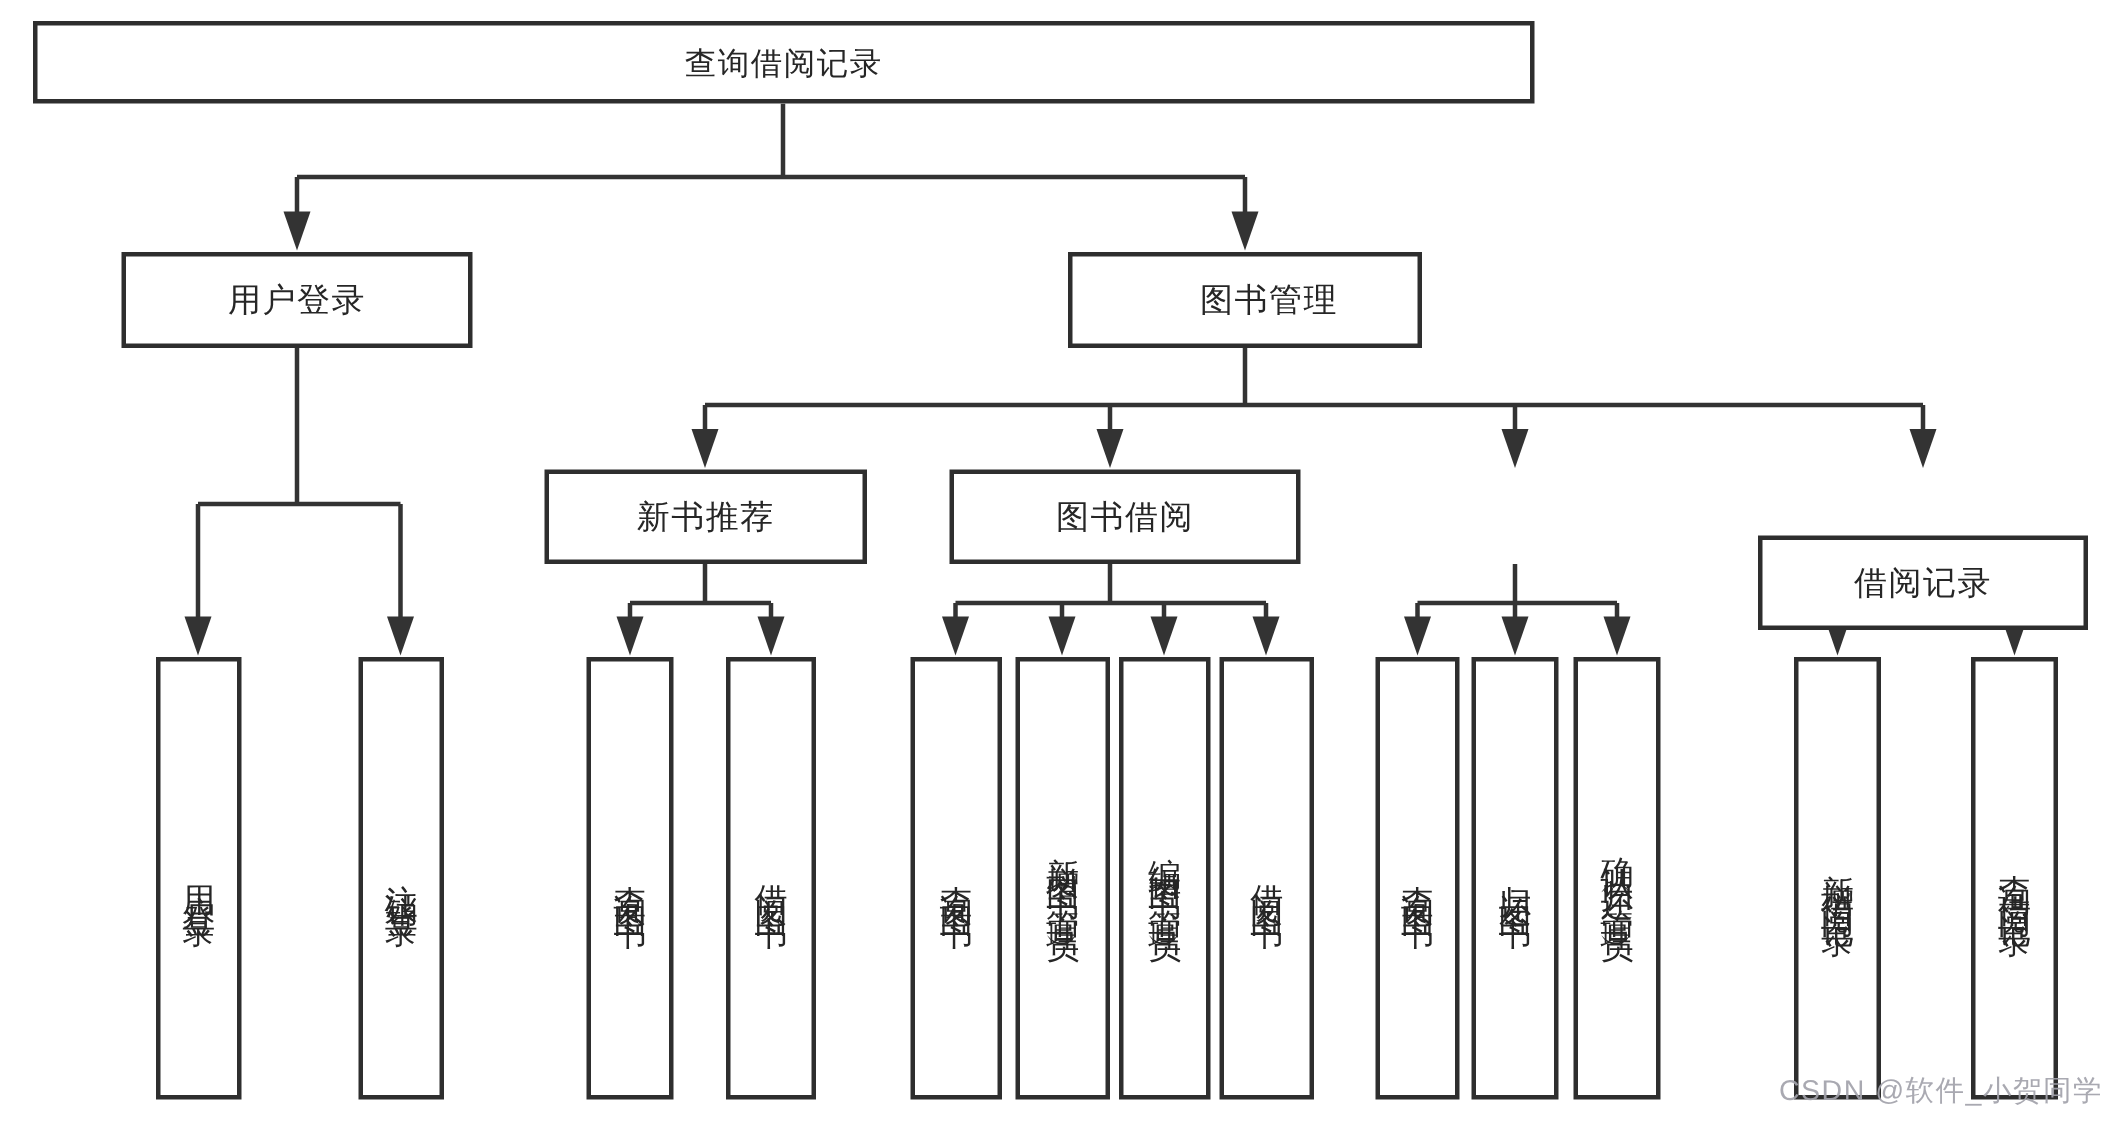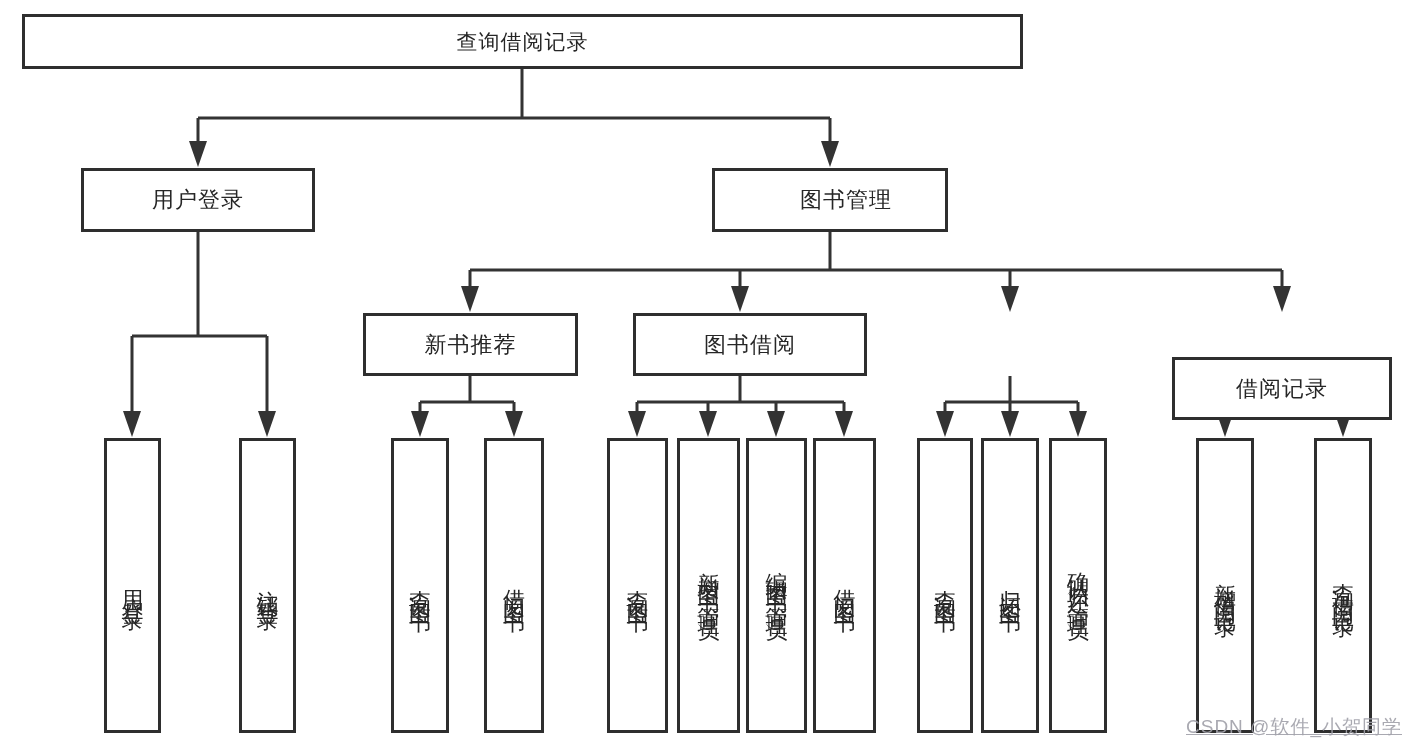--- a/index.html
+++ b/index.html
@@ -52,21 +52,20 @@
   }
   .watermark {
     position: absolute;
     left: 1186px;
     top: 714px;
     font-size: 19px;
     letter-spacing: 1px;
     color: rgba(162, 162, 170, 0.92);
     white-space: nowrap;
     z-index: 5;
-    text-decoration: underline;
   }
 </style>
 </head>
 <body>
 
 <div class="canvas">
 
   <svg class="connectors" viewBox="0 0 1405 747" xmlns="http://www.w3.org/2000/svg">
     <path fill="none" stroke="#333333" stroke-width="3" d="
       M522 69 V118  M198 118 H830  M198 118 V151  M830 118 V151

